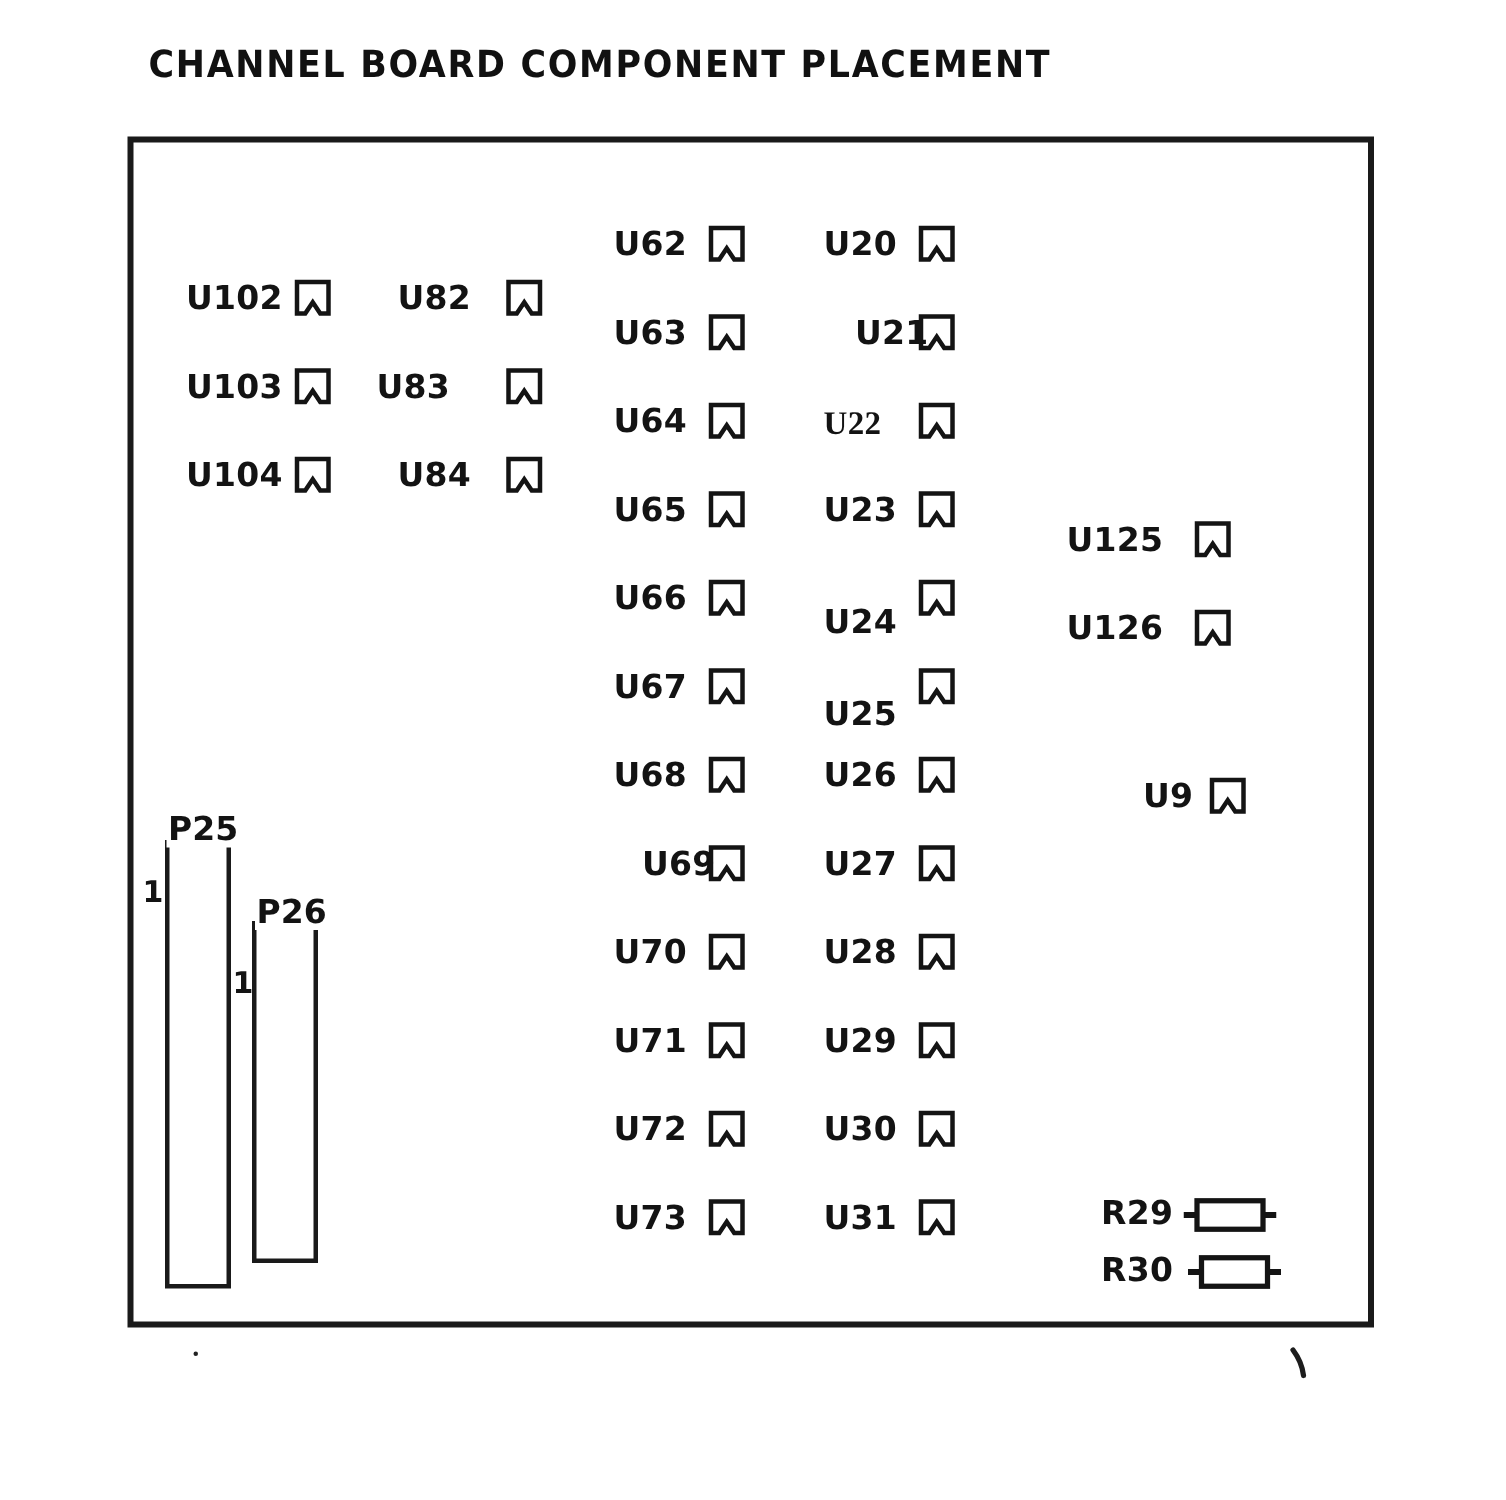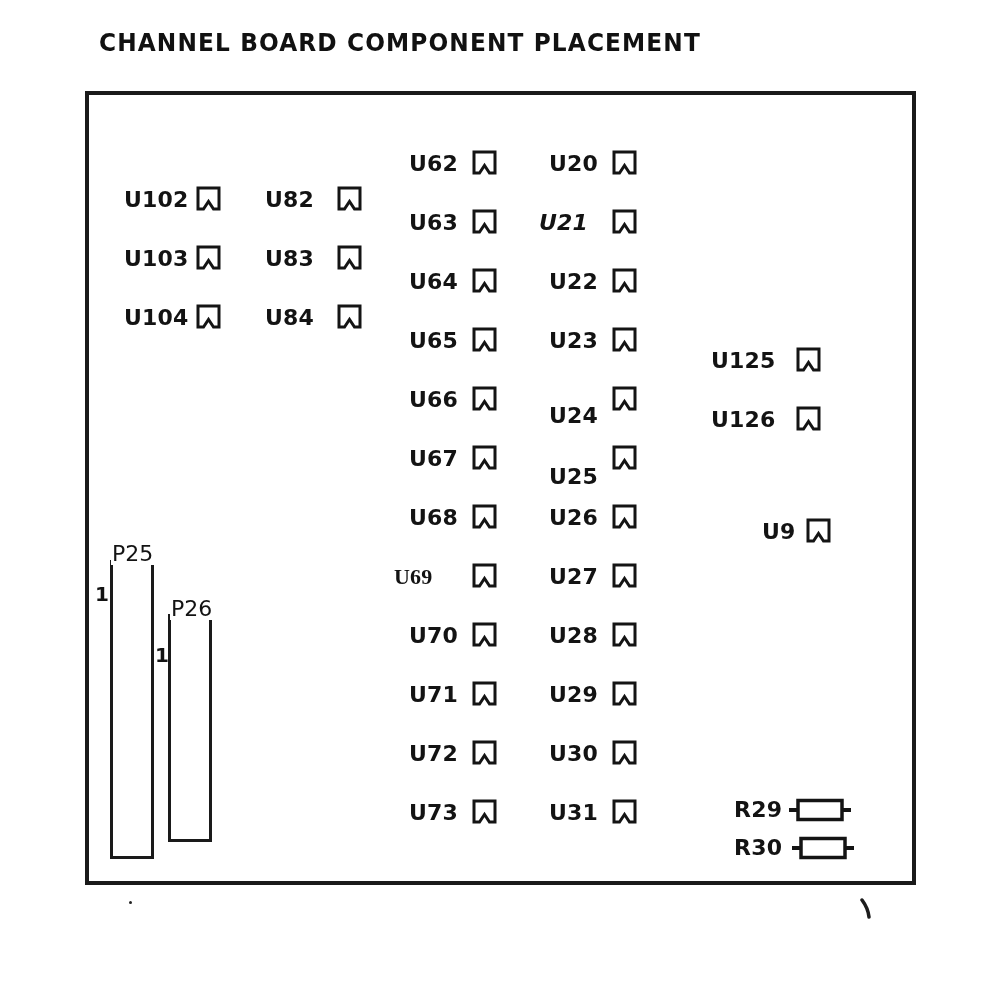--- a/index.html
+++ b/index.html
@@ -93,21 +93,21 @@
     position: absolute;
     left: 0;
     top: 0;
     border: 3px solid #1a1a1a;
     box-sizing: border-box;
     background: #ffffff;
   }
   .connector-label {
     position: absolute;
     font-family: "DejaVu Sans", sans-serif;
-    font-weight: normal;
+    font-weight: bold;
     font-size: 22px;
     color: #131313;
     line-height: 1;
     background: #ffffff;
     padding: 0 1px;
   }
   .pin-marker {
     position: absolute;
     font-family: "DejaVu Sans", sans-serif;
     font-weight: bold;
@@ -165,21 +165,21 @@
         </span>
       </div>
       <div class="component comp-label" style="left: 265px; top: 189px; text-align: center;">U82</div>
       <div class="component" style="left: 337px; top: 186px;">
         <span class="ic-symbol">
           <svg viewBox="0 0 25 25" width="25" height="25" aria-hidden="true">
             <path d="M2,2 L23,2 L23,23 L17.5,23 L12.5,15.5 L7.5,23 L2,23 Z" fill="none" stroke="#141414" stroke-width="3" stroke-linejoin="miter"></path>
           </svg>
         </span>
       </div>
-      <div class="component comp-label" style="left: 265px; top: 248px; text-align: center;">U83</div>
+      <div class="component comp-label" style="left: 251px; top: 248px; text-align: center;">U83</div>
       <div class="component" style="left: 337px; top: 245px;">
         <span class="ic-symbol">
           <svg viewBox="0 0 25 25" width="25" height="25" aria-hidden="true">
             <path d="M2,2 L23,2 L23,23 L17.5,23 L12.5,15.5 L7.5,23 L2,23 Z" fill="none" stroke="#141414" stroke-width="3" stroke-linejoin="miter"></path>
           </svg>
         </span>
       </div>
       <div class="component comp-label" style="left: 265px; top: 307px;">U84</div>
       <div class="component" style="left: 337px; top: 304px;">
         <span class="ic-symbol">
@@ -237,21 +237,21 @@
         </span>
       </div>
       <div class="component comp-label" style="left: 409px; top: 507px;">U68</div>
       <div class="component" style="left: 472px; top: 504px;">
         <span class="ic-symbol">
           <svg viewBox="0 0 25 25" width="25" height="25" aria-hidden="true">
             <path d="M2,2 L23,2 L23,23 L17.5,23 L12.5,15.5 L7.5,23 L2,23 Z" fill="none" stroke="#141414" stroke-width="3" stroke-linejoin="miter"></path>
           </svg>
         </span>
       </div>
-      <div class="component comp-label" style="left: 394px; top: 566px; font-family: Liberation Serif, serif;">U69</div>
+      <div class="component comp-label" style="left: 428px; top: 566px;">U69</div>
       <div class="component" style="left: 472px; top: 563px;">
         <span class="ic-symbol">
           <svg viewBox="0 0 25 25" width="25" height="25" aria-hidden="true">
             <path d="M2,2 L23,2 L23,23 L17.5,23 L12.5,15.5 L7.5,23 L2,23 Z" fill="none" stroke="#141414" stroke-width="3" stroke-linejoin="miter"></path>
           </svg>
         </span>
       </div>
       <div class="component comp-label" style="left: 409px; top: 625px;">U70</div>
       <div class="component" style="left: 472px; top: 622px;">
         <span class="ic-symbol">
@@ -285,29 +285,29 @@
         </span>
       </div>
       <div class="component comp-label" style="left: 549px; top: 153px;">U20</div>
       <div class="component" style="left: 612px; top: 150px;">
         <span class="ic-symbol">
           <svg viewBox="0 0 25 25" width="25" height="25" aria-hidden="true">
             <path d="M2,2 L23,2 L23,23 L17.5,23 L12.5,15.5 L7.5,23 L2,23 Z" fill="none" stroke="#141414" stroke-width="3" stroke-linejoin="miter"></path>
           </svg>
         </span>
       </div>
-      <div class="component comp-label" style="left: 539px; top: 212px; font-style: italic;">U21</div>
+      <div class="component comp-label" style="left: 570px; top: 212px;">U21</div>
       <div class="component" style="left: 612px; top: 209px;">
         <span class="ic-symbol">
           <svg viewBox="0 0 25 25" width="25" height="25" aria-hidden="true">
             <path d="M2,2 L23,2 L23,23 L17.5,23 L12.5,15.5 L7.5,23 L2,23 Z" fill="none" stroke="#141414" stroke-width="3" stroke-linejoin="miter"></path>
           </svg>
         </span>
       </div>
-      <div class="component comp-label" style="left: 549px; top: 271px;">U22</div>
+      <div class="component comp-label" style="left: 549px; top: 271px; font-family: Liberation Serif, serif;">U22</div>
       <div class="component" style="left: 612px; top: 268px;">
         <span class="ic-symbol">
           <svg viewBox="0 0 25 25" width="25" height="25" aria-hidden="true">
             <path d="M2,2 L23,2 L23,23 L17.5,23 L12.5,15.5 L7.5,23 L2,23 Z" fill="none" stroke="#141414" stroke-width="3" stroke-linejoin="miter"></path>
           </svg>
         </span>
       </div>
       <div class="component comp-label" style="left: 549px; top: 330px;">U23</div>
       <div class="component" style="left: 612px; top: 327px;">
         <span class="ic-symbol">

